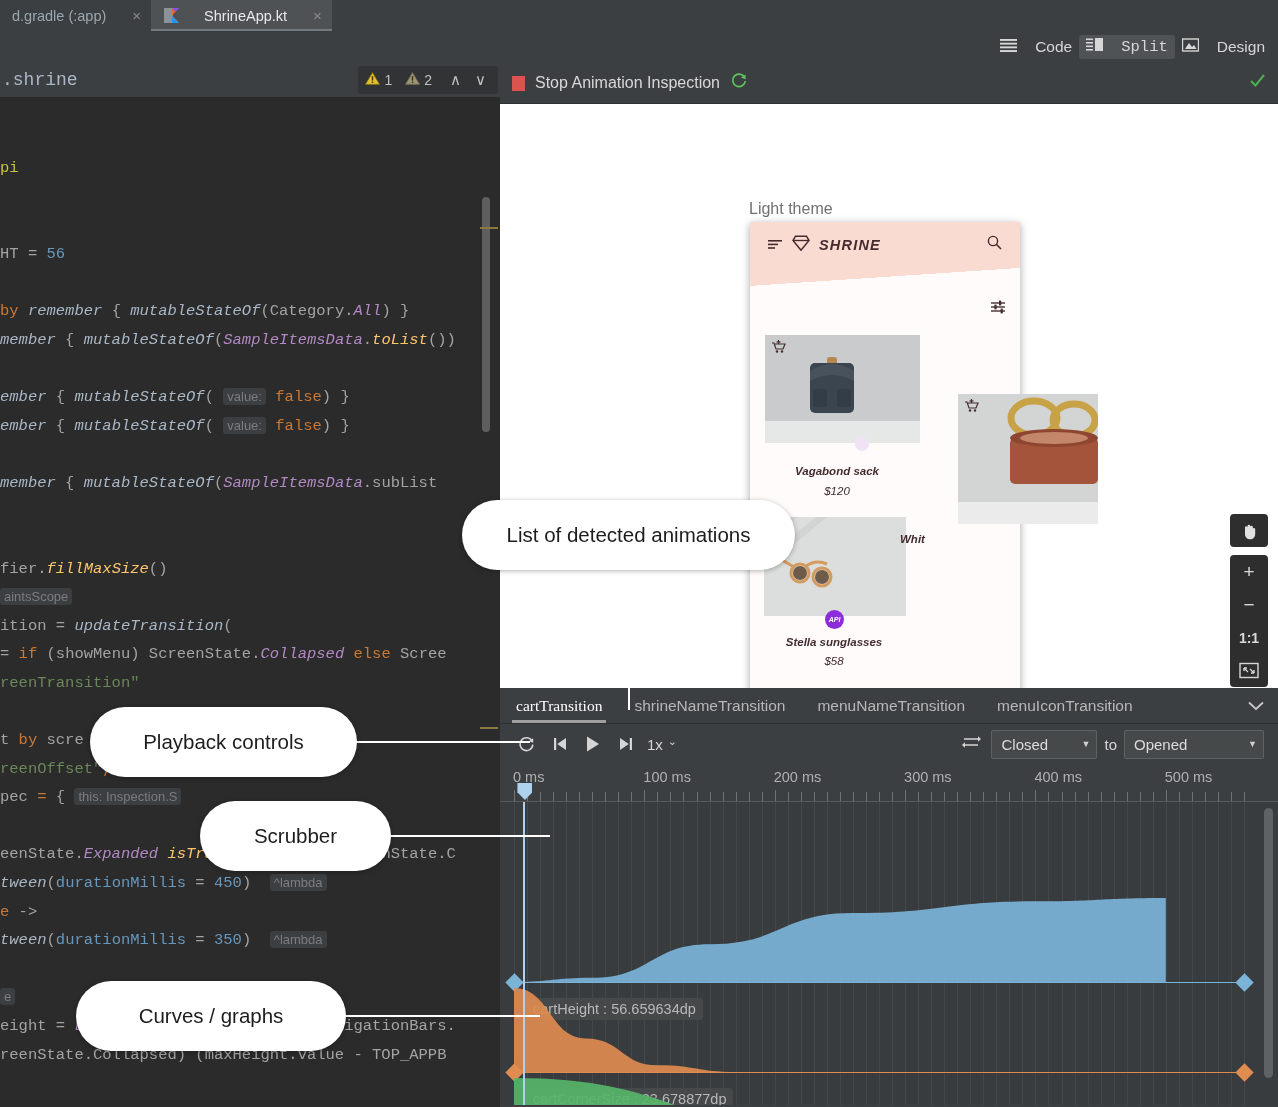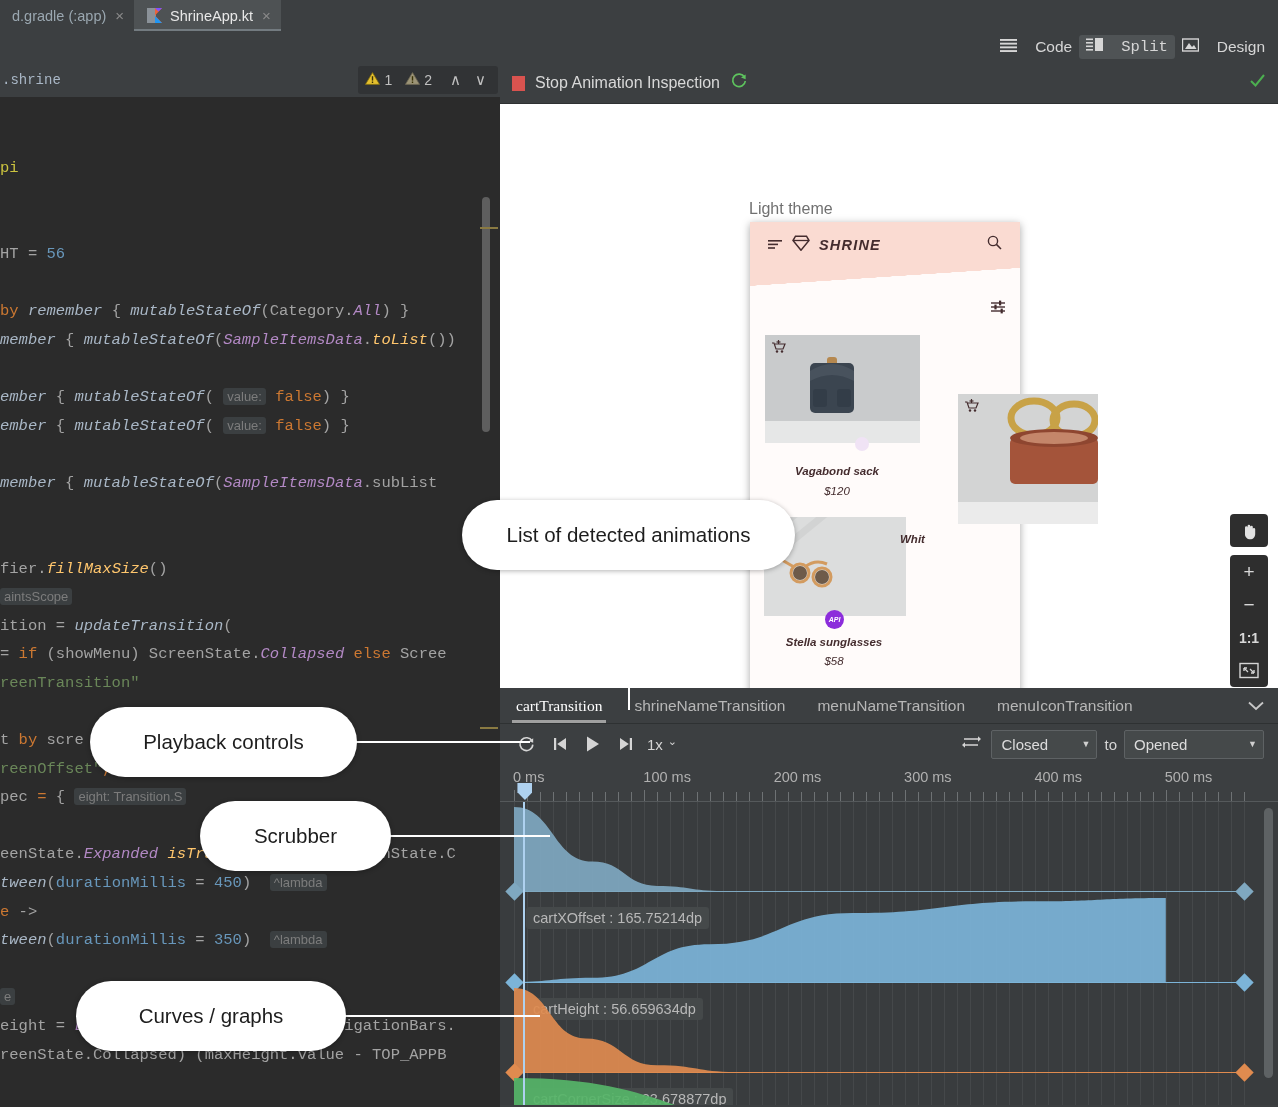--- a/index.html
+++ b/index.html
@@ -10,21 +10,21 @@
     overflow: hidden;
   }
   #root { position: relative; width: 1278px; height: 1107px; }
 
   
   .tabstrip {
     position: absolute; left: 0; top: 0; width: 1278px; height: 31px;
     background: #3c3f41; display: flex; align-items: stretch;
   }
   .tab {
-    display: flex; align-items: center; gap: 7px;
+    display: flex; align-items: center; gap: 24px;
     padding: 0 10px 0 12px; height: 31px;
     font-size: 14.5px; color: #bbbbbb; position: relative;
   }
   .tab.inactive { color: #9aa7b0; }
   .tab.active { background: #4e5254; color: #e8e8e8; }
   .tab.active:after {
     content: ""; position: absolute; left: 0; right: 0; bottom: 0;
     height: 2px; background: #737b80;
   }
   .tab .label { white-space: nowrap; }
@@ -46,21 +46,21 @@
     padding: 0 7px; border-radius: 3px; color: #d6d6d6; font-size: 15.5px;
   }
   .modebtn.sel { background: #4f5355; font-family: Liberation Mono, monospace; }
 
   
   .crumbrow {
     position: absolute; left: 0; top: 63px; width: 500px; height: 34px;
     background: #3c3f41; display: flex; align-items: center;
   }
   .crumb {
-    font-family: "Liberation Mono", monospace; font-size: 14px; color: #a9b7c6;
+    font-family: "Liberation Mono", monospace; font-size: 18px; color: #a9b7c6;
     padding-left: 2px; flex: 1;
   }
   .warnbox {
     display: flex; align-items: center; gap: 4px; height: 28px;
     background: #313335; border-radius: 3px; padding: 0 7px; margin-right: 2px;
     font-size: 14px; color: #c0c0c0;
   }
   .warnbox .sep { width: 5px; }
 
   
@@ -335,21 +335,21 @@
         <div class="codeline">&nbsp;</div>
         <div class="codeline">&nbsp;</div>
         <div class="codeline"><span class="plain">fier.</span><span class="fn">fillMaxSize</span><span class="plain">()</span></div>
         <div class="codeline"><span class="hint">aintsScope</span></div>
         <div class="codeline"><span class="plain">ition = </span><span class="id">updateTransition</span><span class="plain">(</span></div>
         <div class="codeline"><span class="plain">= </span><span class="kw">if</span><span class="plain"> (</span><span class="plain">showMenu</span><span class="plain">) ScreenState.</span><span class="cls">Collapsed</span><span class="plain"> </span><span class="kw">else</span><span class="plain"> Scree</span></div>
         <div class="codeline"><span class="str">reenTransition"</span></div>
         <div class="codeline">&nbsp;</div>
         <div class="codeline"><span class="plain">t </span><span class="kw">by</span><span class="plain"> scre</span></div>
         <div class="codeline"><span class="str">reenOffset"</span><span class="kw">,</span></div>
-        <div class="codeline"><span class="plain">pec</span><span class="kw"> = </span><span class="plain">{ </span><span class="hint">eight: Transition.S</span></div>
+        <div class="codeline"><span class="plain">pec</span><span class="kw"> = </span><span class="plain">{ </span><span class="hint">this: Inspection.S</span></div>
         <div class="codeline">&nbsp;</div>
         <div class="codeline"><span class="plain">eenState.</span><span class="cls">Expanded</span><span class="plain"> </span><span class="fn">isTransitioningTo</span><span class="plain"> ScreenState.C</span></div>
         <div class="codeline"><span class="id">tween</span><span class="plain">(</span><span class="num">durationMillis</span><span class="plain"> = </span><span class="num">450</span><span class="plain">)  </span><span class="hint">^lambda</span></div>
         <div class="codeline"><span class="kw">e</span><span class="plain"> -&gt;</span></div>
         <div class="codeline"><span class="id">tween</span><span class="plain">(</span><span class="num">durationMillis</span><span class="plain"> = </span><span class="num">350</span><span class="plain">)  </span><span class="hint">^lambda</span></div>
         <div class="codeline">&nbsp;</div>
         <div class="codeline"><span class="hint">e</span></div>
         <div class="codeline"><span class="plain">eight = </span><span class="cls">LocalWindowInsets</span><span class="plain">.current.navigationBars.</span></div>
         <div class="codeline"><span class="plain">reenState.Collapsed) (maxHeight.value - TOP_APPB</span></div>
       </div>
@@ -715,29 +715,20 @@
         <div class="vgrid" style="left: 626.679px;"></div>
         <div class="vgrid" style="left: 639.714px;"></div>
         <div class="vgrid" style="left: 652.75px;"></div>
         <div class="vgrid" style="left: 665.786px;"></div>
         <div class="vgrid" style="left: 678.821px;"></div>
         <div class="vgrid" style="left: 691.857px;"></div>
         <div class="vgrid" style="left: 704.893px;"></div>
         <div class="vgrid" style="left: 717.929px;"></div>
         <div class="vgrid" style="left: 730.964px;"></div>
         <div class="vgrid" style="left: 744px;"></div>
-        <div class="row" style="top: 5px; height: 104px;">
-          <svg width="778" height="84" style="position: absolute; left: 0px; top: 0px;">
-            <path d="M 14 0 C 53.107142857142854 0 53.107142857142854 54.6 92.21428571428571 54.6 C 124.80357142857142 54.6 124.80357142857142 78.96 157.39285714285714 78.96 C 189.98214285714283 78.96 189.98214285714283 84 222.57142857142856 84 C 444.17857142857144 84 444.17857142857144 84 665.7857142857143 84 L 665.7857142857143 84 L 14 84 Z" fill="#7fa8c0" opacity="0.92"></path>
-          </svg>
-          <div class="baseline" style="left: 14px; width: 730px; top: 84px; background: rgb(127, 168, 192);"></div>
-          <div class="dia" style="left: 7.5px; top: 78px; background: rgb(127, 168, 192);"></div>
-          <div class="dia" style="left: 737.5px; top: 78px; background: rgb(127, 168, 192);"></div>
-          <div class="vallbl" style="left: 26px; top: 100px;">cartXOffset : 165.75214dp</div>
-        </div>
         <div class="row" style="top: 96px; height: 104px;">
           <svg width="778" height="84" style="position: absolute; left: 0px; top: 0px;">
             <path d="M 14 84 C 53.107142857142854 84 53.107142857142854 79.8 92.21428571428571 79.8 C 150.875 79.8 150.875 46.199999999999996 209.53571428571428 46.199999999999996 C 281.2321428571429 46.199999999999996 281.2321428571429 15.120000000000005 352.92857142857144 15.120000000000005 C 444.17857142857144 15.120000000000005 444.17857142857144 3.3599999999999994 535.4285714285714 3.3599999999999994 C 600.6071428571429 3.3599999999999994 600.6071428571429 0 665.7857142857143 0 L 665.7857142857143 84 L 14 84 Z" fill="#7cb4d8" opacity="0.92"></path>
           </svg>
           <div class="baseline" style="left: 14px; width: 730px; top: 84px; background: rgb(124, 180, 216);"></div>
           <div class="dia" style="left: 7.5px; top: 78px; background: rgb(124, 180, 216);"></div>
           <div class="dia" style="left: 737.5px; top: 78px; background: rgb(124, 180, 216);"></div>
           <div class="vallbl" style="left: 26px; top: 100px;">cartHeight : 56.659634dp</div>
         </div>
         <div class="row" style="top: 186px; height: 104px;">

